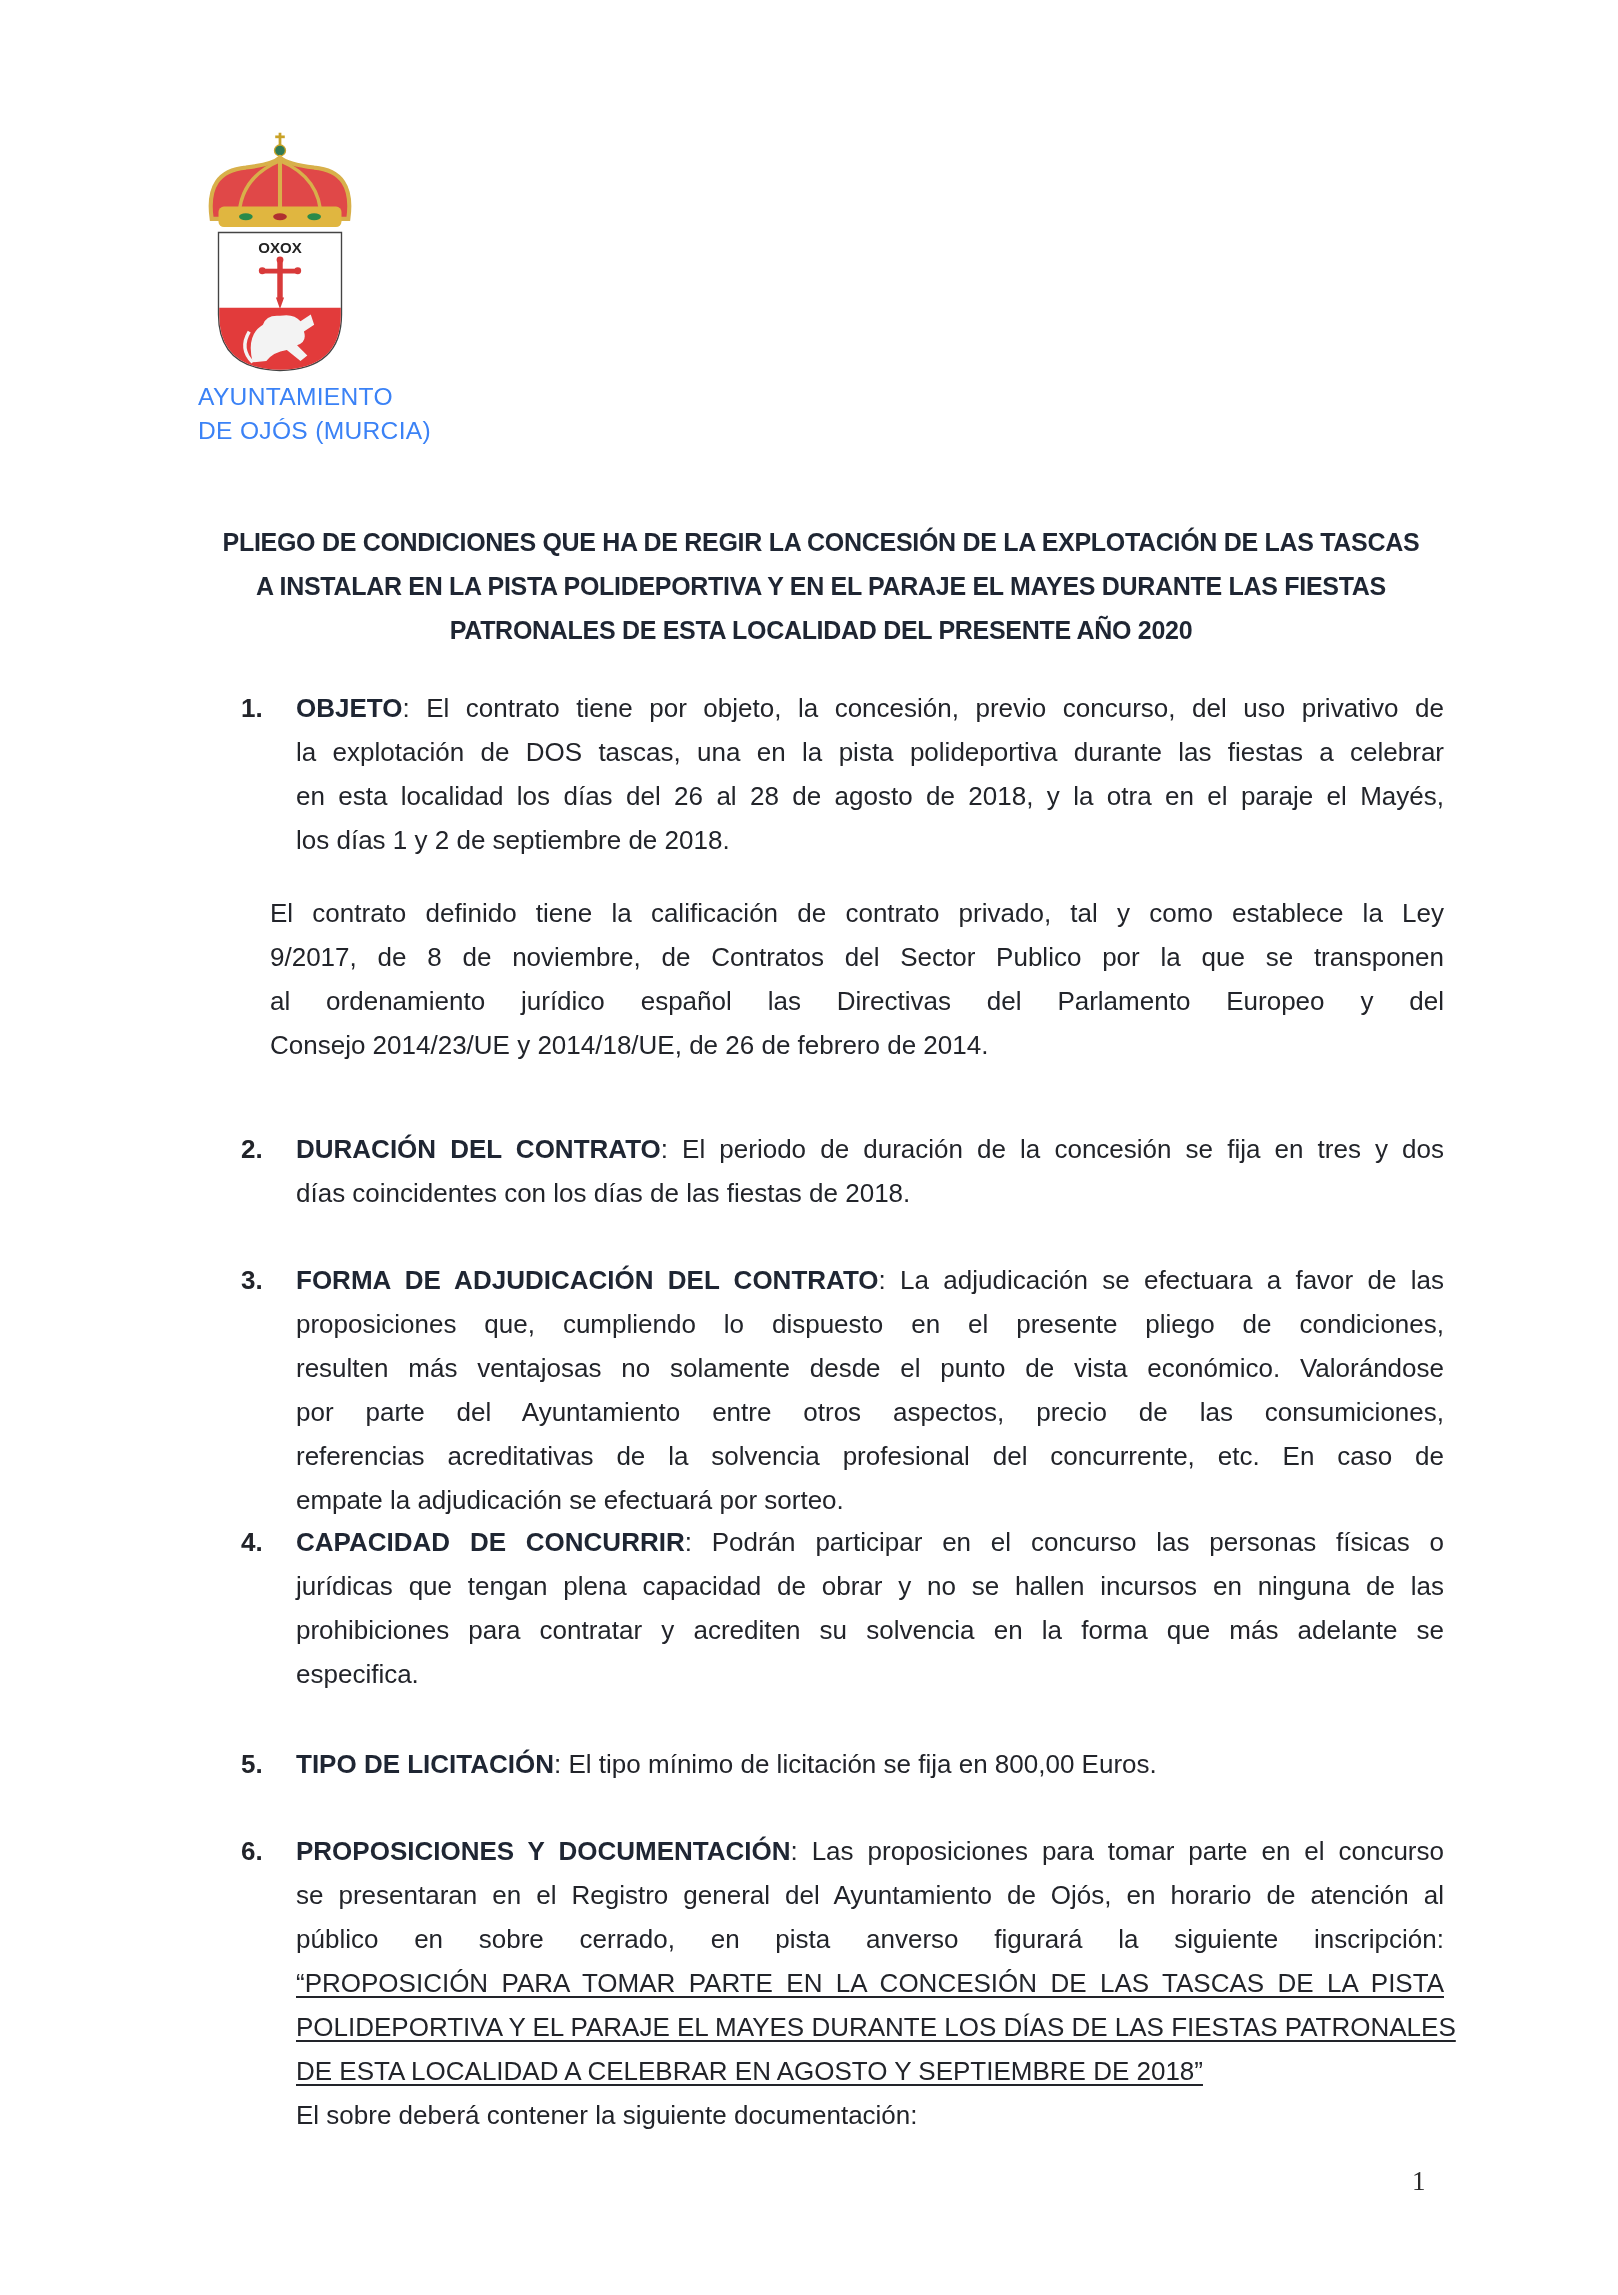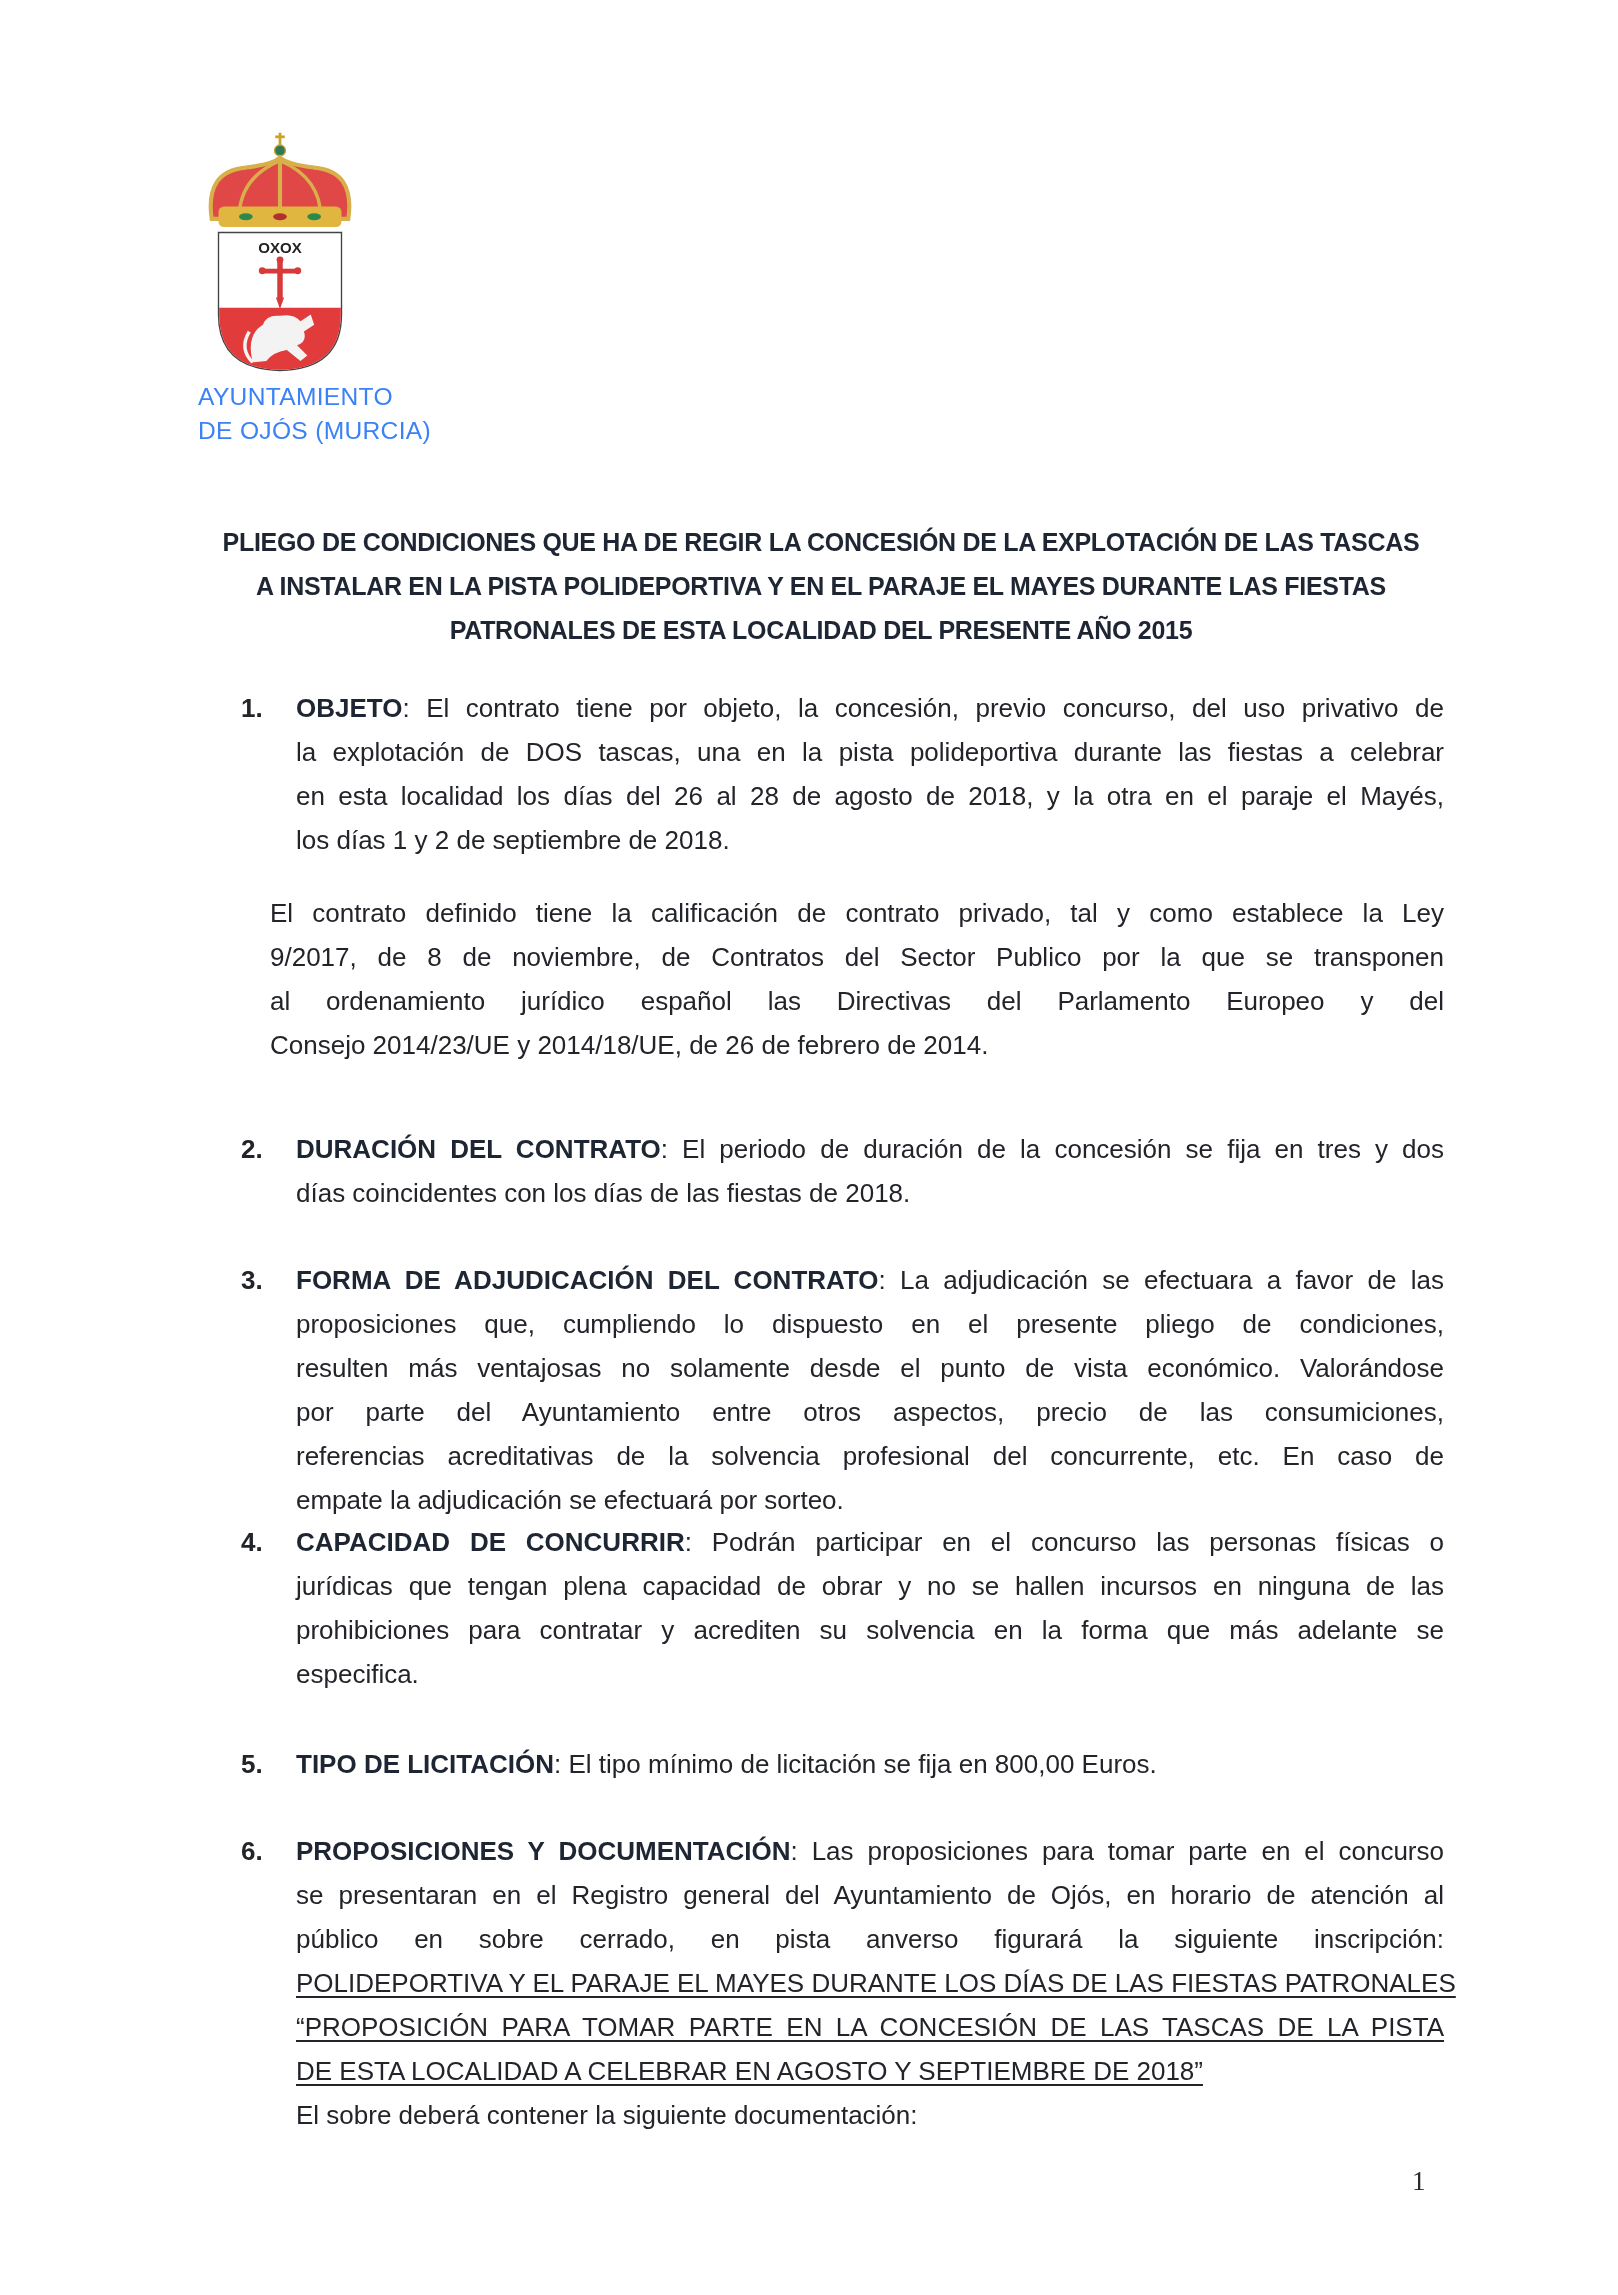--- a/index.html
+++ b/index.html
@@ -71,21 +71,21 @@
   </svg>
 
   <div class="org-name">
     <div>AYUNTAMIENTO</div>
     <div>DE OJÓS (MURCIA)</div>
   </div>
 
   <div class="doc-title">
     <div>PLIEGO DE CONDICIONES QUE HA DE REGIR LA CONCESIÓN DE LA EXPLOTACIÓN DE LAS TASCAS</div>
     <div>A INSTALAR EN LA PISTA POLIDEPORTIVA Y EN EL PARAJE EL MAYES DURANTE LAS FIESTAS</div>
-    <div>PATRONALES DE ESTA LOCALIDAD DEL PRESENTE AÑO 2015</div>
+    <div>PATRONALES DE ESTA LOCALIDAD DEL PRESENTE AÑO 2020</div>
   </div>
 
   <div class="section" style="top:686px;">
     <span class="num">1.</span>
     <div class="body">
       <span class="line"><span class="head">OBJETO</span><span>: El contrato tiene por objeto, la concesión, previo concurso, del uso privativo de</span></span>
       <span class="line">la explotación de DOS tascas, una en la pista polideportiva durante las fiestas a celebrar</span>
       <span class="line">en esta localidad  los días del 26 al 28 de agosto de 2018, y la otra en el paraje el Mayés,</span>
       <span class="line last">los días 1 y 2 de septiembre de 2018.</span>
     </div>
@@ -133,22 +133,22 @@
       <span class="line last"><span class="head">TIPO DE LICITACIÓN</span><span>: El tipo mínimo de licitación se fija en 800,00 Euros.</span></span>
     </div>
   </div>
 
   <div class="section" style="top:1829px;">
     <span class="num">6.</span>
     <div class="body">
       <span class="line"><span class="head">PROPOSICIONES Y DOCUMENTACIÓN</span><span>: Las proposiciones para tomar parte en el concurso</span></span>
       <span class="line">se presentaran en el Registro general del Ayuntamiento de Ojós, en horario de atención al</span>
       <span class="line">público en sobre cerrado, en pista anverso figurará la siguiente inscripción:</span>
+      <span class="line underlined">“PROPOSICIÓN PARA TOMAR PARTE EN LA CONCESIÓN DE LAS TASCAS DE LA PISTA</span>
       <span class="line underlined">POLIDEPORTIVA Y EL PARAJE EL MAYES DURANTE LOS DÍAS DE LAS FIESTAS PATRONALES</span>
-      <span class="line underlined">“PROPOSICIÓN PARA TOMAR PARTE EN LA CONCESIÓN DE LAS TASCAS DE LA PISTA</span>
       <span class="line last" style="display:block;"><span class="underlined">DE ESTA LOCALIDAD A CELEBRAR EN AGOSTO Y SEPTIEMBRE DE 2018”</span></span>
       <span class="line last">El sobre deberá contener la siguiente documentación:</span>
     </div>
   </div>
 
   <div class="page-number">1</div>
 </div>
 
 
 </body></html>

